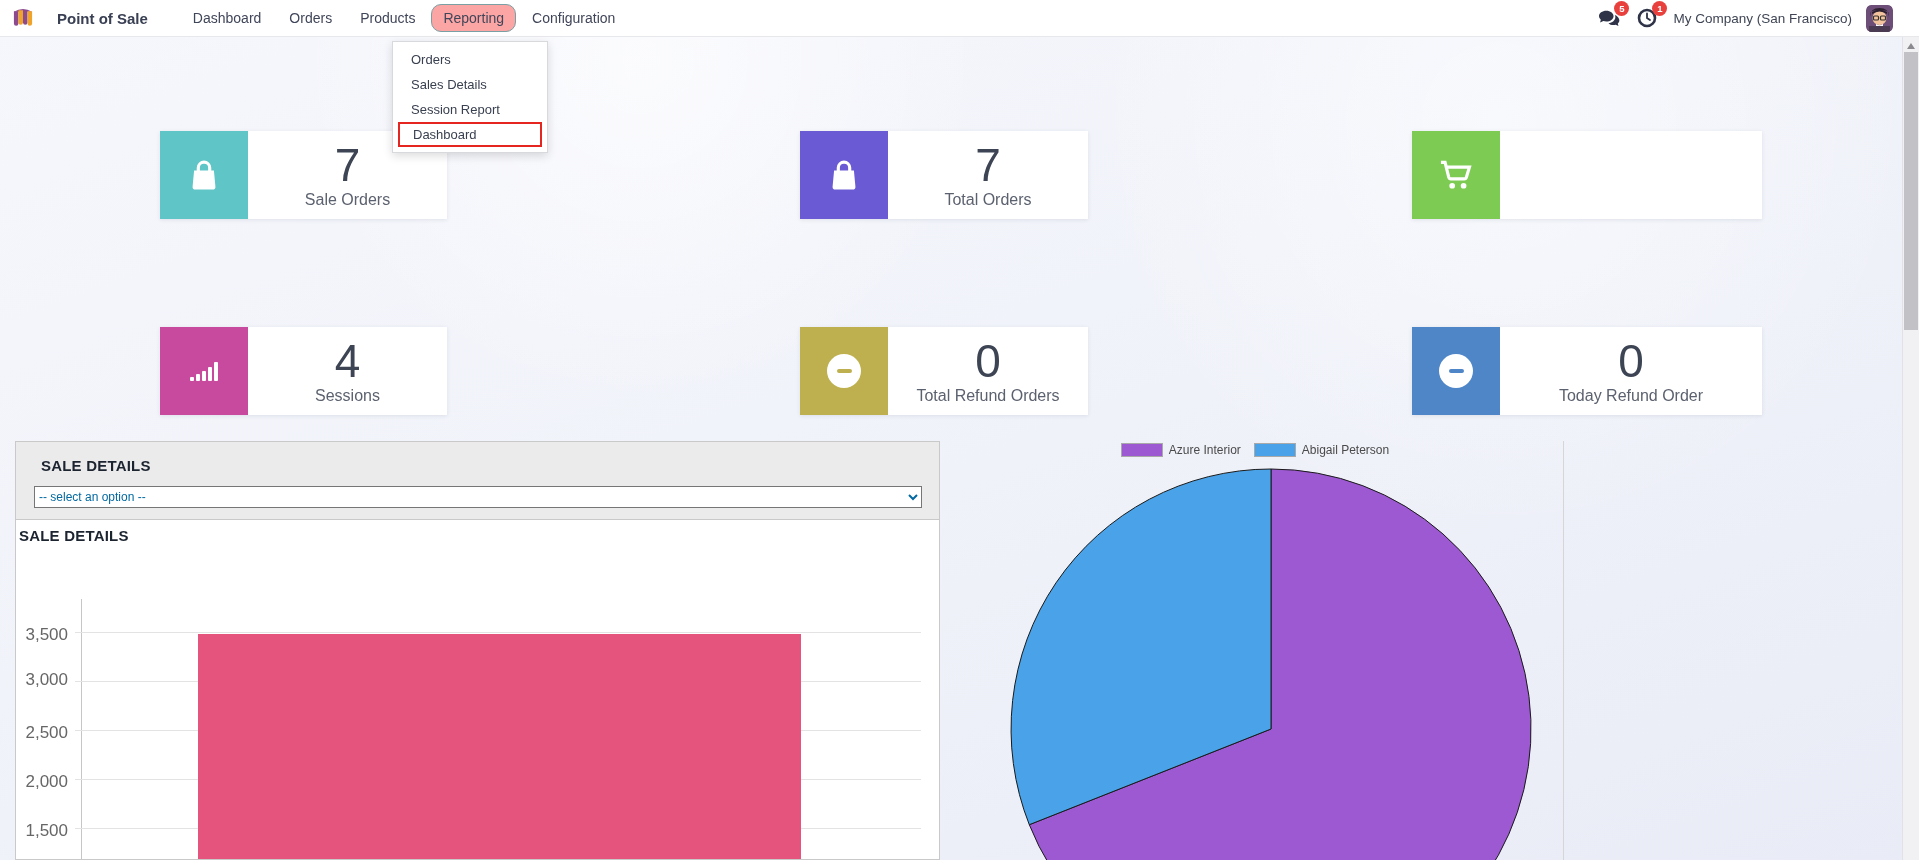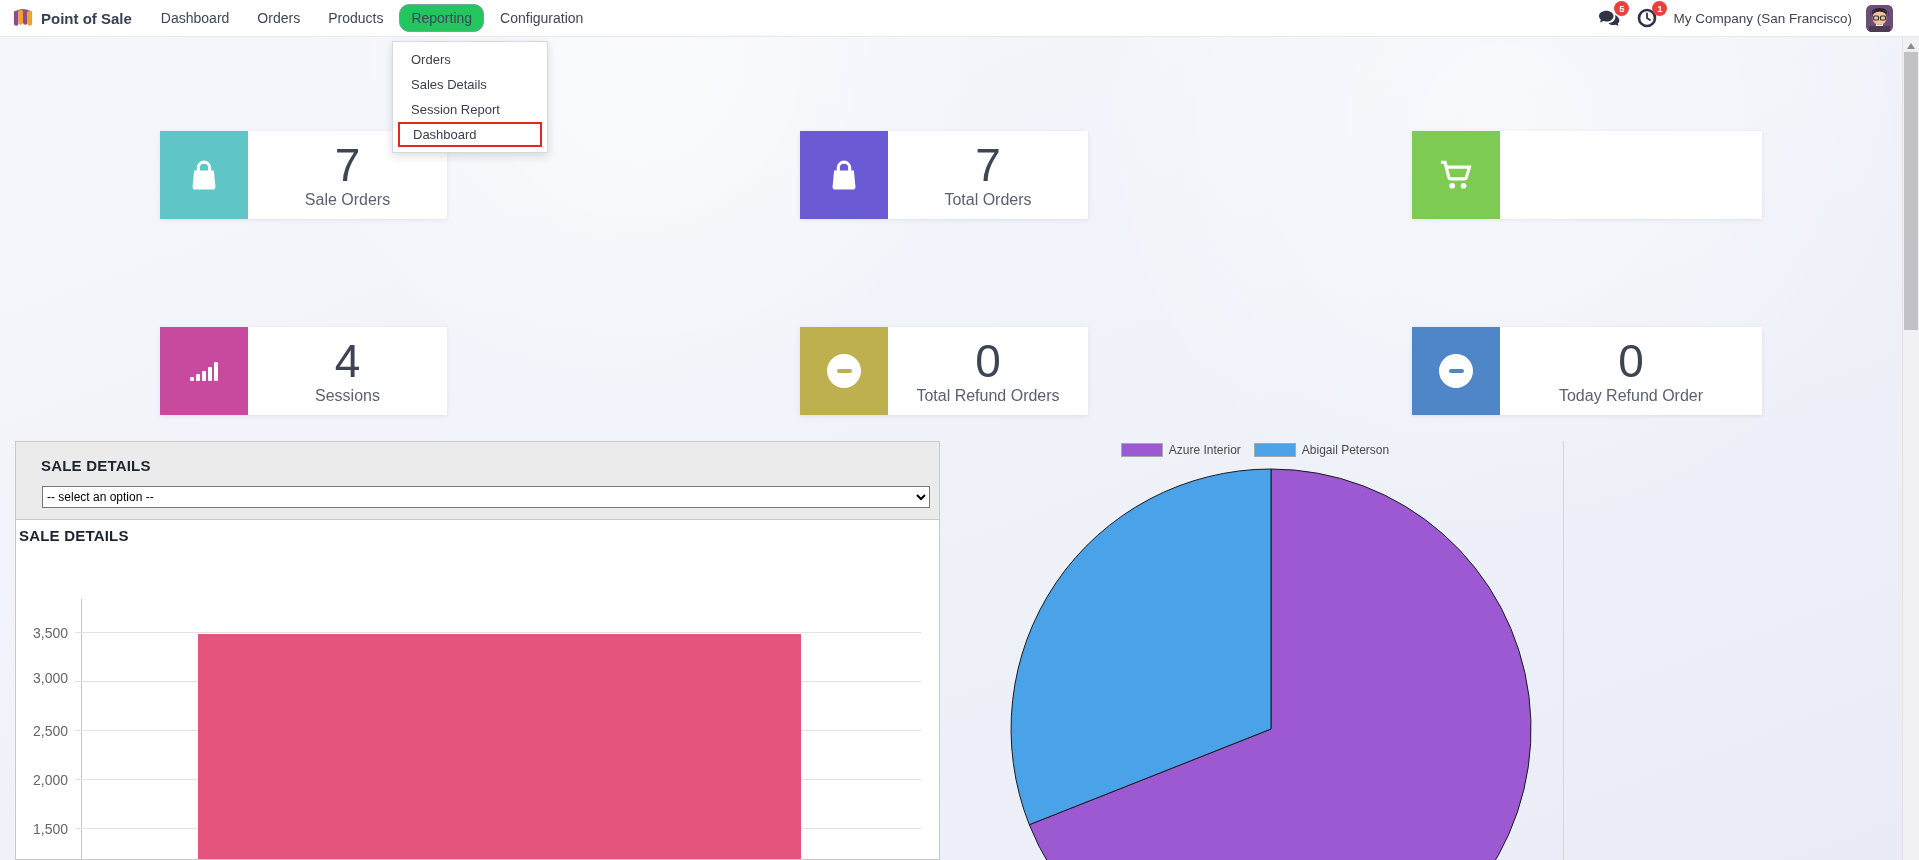--- a/index.html
+++ b/index.html
@@ -9,25 +9,25 @@
     background:
       radial-gradient(circle 500px at 640px 60px, rgba(255,255,255,.65), rgba(255,255,255,0) 70%),
       radial-gradient(circle 600px at 1500px 120px, rgba(255,255,255,.5), rgba(255,255,255,0) 70%),
       linear-gradient(160deg,#f6f7fc 0%,#f1f3fa 45%,#e9ecf6 100%);
     color:#3d4454;
   }
   
   .navbar{position:absolute;left:0;top:0;width:100%;height:37px;background:#fff;
     border-bottom:1px solid #e6e8ec;display:flex;align-items:center;box-sizing:border-box;
     padding:0 12px;z-index:30;}
-  .nav-left{display:flex;align-items:center;gap:7px;justify-content:center;}
+  .nav-left{display:flex;align-items:center;gap:23px;justify-content:center;}
   .app-title{font-size:15px;font-weight:700;color:#3a4054;margin-right:10px;white-space:nowrap;}
   .nav-menu{display:flex;align-items:center;gap:4px;}
   .nav-item{font-size:14px;color:#404659;padding:5px 11px;border:1px solid transparent;border-radius:10px;cursor:pointer;white-space:nowrap;}
-  .nav-item.active{background:#22c55e;border-color:#7aa0a3;}
+  .nav-item.active{background:#fca5a5;border-color:#7aa0a3;}
   .nav-right{margin-left:auto;display:flex;align-items:center;gap:14px;padding-right:14px;}
   .icon-btn{position:relative;width:24px;height:24px;display:flex;align-items:center;justify-content:center;cursor:pointer;}
   .badge{position:absolute;top:-5px;right:-8px;min-width:15px;height:15px;border-radius:8px;background:#e8413d;
     color:#fff;font-size:9.5px;font-weight:700;display:flex;align-items:center;justify-content:center;padding:0 3px;box-sizing:border-box;}
   .company{font-size:13.5px;color:#3f4554;cursor:pointer;white-space:nowrap;}
   .avatar{width:27px;height:27px;border-radius:5px;overflow:hidden;cursor:pointer;flex:none;}
   
   .dropdown{position:absolute;left:392px;top:41px;width:156px;background:#fff;border:1px solid #d7d9dd;
     box-shadow:0 3px 9px rgba(0,0,0,.14);padding:5px 0;z-index:40;box-sizing:border-box;}
   .dd-item{display:block;font-size:13px;color:#39404f;padding:5px 18px;cursor:pointer;}
@@ -47,28 +47,28 @@
   .minus-circle{width:34px;height:34px;border-radius:50%;background:#fff;display:flex;align-items:center;justify-content:center;}
   .minus-circle::after{content:"";width:15px;height:4px;border-radius:2px;background:currentColor;}
   .signal-bars{display:flex;align-items:flex-end;gap:2px;height:20px;}
   .signal-bars i{display:block;width:4px;background:#fff;border-radius:1px;}
   
   .report-panel{position:absolute;left:15px;top:441px;width:925px;height:419px;background:#fff;
     border:1px solid #c9c9c9;box-sizing:border-box;overflow:hidden;}
   .report-header{position:absolute;left:0;top:0;right:0;height:77px;background:#ebebeb;border-bottom:1px solid #c9c9c9;}
   .report-title{position:absolute;left:25px;top:15px;font-size:15px;font-weight:700;color:#1c2430;letter-spacing:.2px;}
   .report-select{position:absolute;left:18px;top:44px;width:888px;height:22px;font-size:12px;
-    font-family:"Liberation Sans",sans-serif;color:#000000;background:#fff;border:1px solid #767676;margin-left:8px;}
+    font-family:"Liberation Sans",sans-serif;color:#0369a1;background:#fff;border:1px solid #767676;}
   .sale-details-title{position:absolute;left:3px;top:85px;font-size:15px;font-weight:700;color:#1c2430;letter-spacing:.2px;}
   .bar-legend{position:absolute;left:0;top:160px;width:100%;display:flex;align-items:center;justify-content:center;gap:7px;}
   .bar-legend-swatch{width:34px;height:12px;background:#e4547d;}
   .bar-legend-label{font-size:11px;color:#666;letter-spacing:.3px;}
   .bar-chart{position:absolute;left:0;top:0;right:0;bottom:0;}
   .gridline{position:absolute;left:59px;width:846px;height:1px;background:#e3e3e3;}
-  .ytick{position:absolute;left:0;width:52px;text-align:right;font-size:14px;color:#666;}
+  .ytick{position:absolute;left:0;width:52px;text-align:right;font-size:17px;color:#666;}
   .yaxis-line{position:absolute;left:65px;top:157px;width:1px;bottom:0;background:#c6c6c6;}
   .bar{position:absolute;left:182px;width:603px;bottom:0;background:#e4547d;}
   
   .pie-area{position:absolute;left:947px;top:441px;width:617px;height:419px;border-right:1px solid #d6d6d6;box-sizing:border-box;}
   .pie-legend{position:absolute;left:0;top:2px;width:100%;display:flex;align-items:center;justify-content:center;gap:13px;}
   .pie-legend-item{display:flex;align-items:center;gap:6px;}
   .pie-legend-swatch{width:42px;height:14px;border:1px solid #a9a9a9;box-sizing:border-box;}
   .pie-legend-label{font-size:12px;color:#4a4a4a;}
   .pie-svg{position:absolute;left:62px;top:26px;}
   

